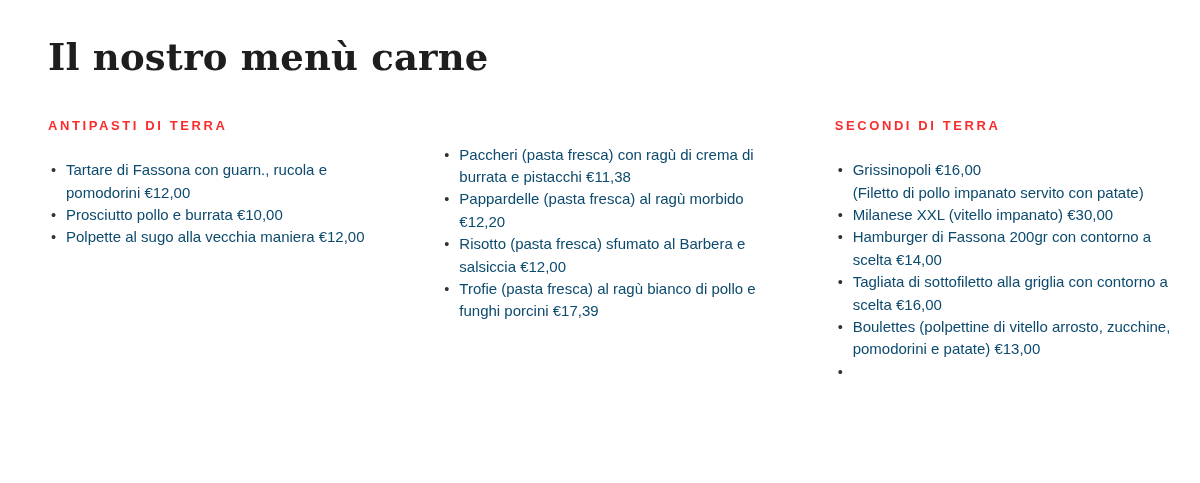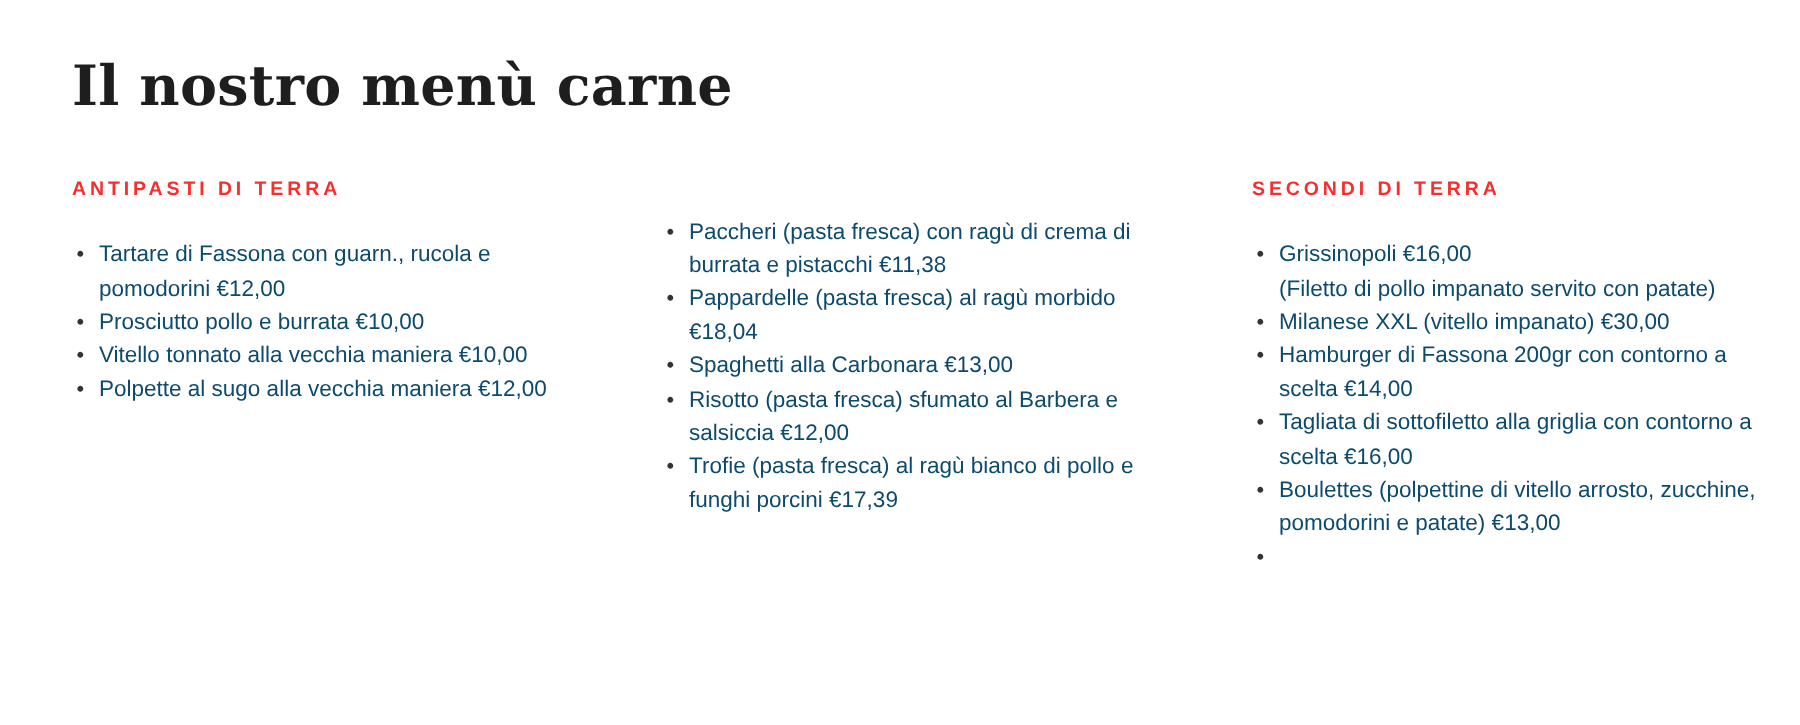--- a/index.html
+++ b/index.html
@@ -73,30 +73,28 @@
 
   <h1 class="page-title">Il nostro menù carne</h1>
 
   <div class="menu-columns">
 
     <div class="menu-section">
       <h2 class="section-heading">ANTIPASTI DI TERRA</h2>
       <ul class="menu-list">
         <li>Tartare di Fassona con guarn., rucola e pomodorini €12,00</li>
         <li>Prosciutto pollo e burrata €10,00</li>
-        <li>Vitello tonnato alla vecchia maniera €10,00</li>
         <li>Polpette al sugo alla vecchia maniera €12,00</li>
       </ul>
     </div>
 
     <div class="menu-section">
       <ul class="menu-list">
         <li>Paccheri (pasta fresca) con ragù di crema di burrata e pistacchi €11,38</li>
-        <li>Pappardelle (pasta fresca) al ragù morbido €18,04</li>
-        <li>Spaghetti alla Carbonara €13,00</li>
+        <li>Pappardelle (pasta fresca) al ragù morbido €12,20</li>
         <li>Risotto (pasta fresca) sfumato al Barbera e salsiccia €12,00</li>
         <li>Trofie (pasta fresca) al ragù bianco di pollo e funghi porcini €17,39</li>
       </ul>
     </div>
 
     <div class="menu-section">
       <h2 class="section-heading">SECONDI DI TERRA</h2>
       <ul class="menu-list">
         <li>Grissinopoli €16,00
 (Filetto di pollo impanato servito con patate)</li>

